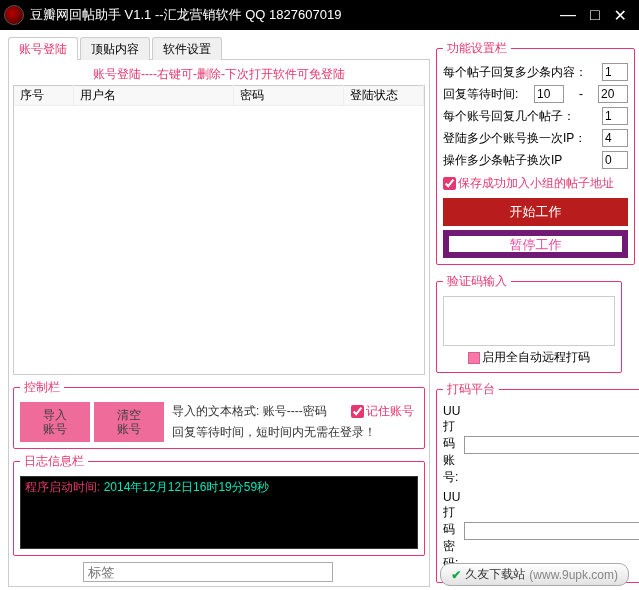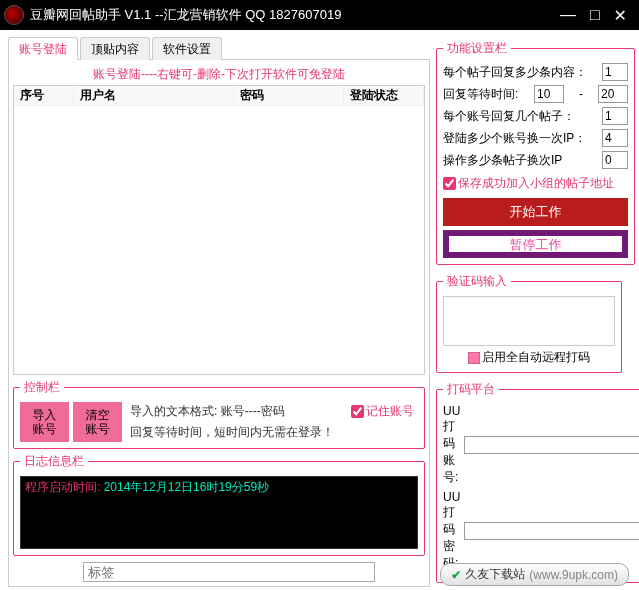--- a/index.html
+++ b/index.html
@@ -11,35 +11,35 @@
 .titlebar-btns span { cursor: pointer; }
 .main { display: flex; padding: 6px 8px 4px 8px; gap: 6px; }
 .left-col { width: 422px; }
 .right-col { width: 186px; display: flex; flex-direction: column; gap: 4px; }
 .tabs { display: flex; border-bottom: 1px solid #ccc; height: 24px; }
 .tab { padding: 3px 10px; border: 1px solid #ccc; border-bottom: none; background: #f0f0f0; margin-right: 2px; border-radius: 3px 3px 0 0; position: relative; top: 1px; cursor: pointer; }
 .tab.active { background: #fff; color: #e6376f; border-bottom: 1px solid #fff; }
 .tab-content { border: 1px solid #ccc; border-top: none; padding: 4px; }
 .hint-line { color: #e6376f; text-align: center; padding: 2px 0; font-size: 12px; }
 .table-wrap { border: 1px solid #ccc; height: 290px; background: #fff; }
-.table-head { display: flex; background: #f8f8f8; border-bottom: 1px solid #eee; height: 20px; align-items: center; font-weight: bold; }
+.table-head { display: flex; background: #f8f8f8; border-bottom: 1px solid #eee; height: 20px; align-items: center; }
 .th { padding: 2px 6px; border-right: 1px solid #eee; font-size: 12px; }
 .th1 { width: 60px; } .th2 { width: 160px; } .th3 { width: 110px; } .th4 { flex: 1; }
 fieldset { border: 1px solid #e6376f; border-radius: 2px; padding: 6px 6px; margin-top: 4px; }
 fieldset legend { color: #e6376f; font-size: 12px; padding: 0 4px; }
 .control-row { display: flex; align-items: center; gap: 4px; }
-.pink-btn { background: #ef6b99; color: #000000; border: none; width: 49px; height: 40px; font-size: 12px; cursor: pointer; line-height: 14px; }
+.pink-btn { background: #ef6b99; color: #404040; border: none; width: 70px; height: 40px; font-size: 12px; cursor: pointer; line-height: 14px; }
 .control-text { flex: 1; font-size: 12px; color: #333; padding: 0 4px; }
 .chk { display: inline-flex; align-items: center; gap: 2px; color: #e6376f; }
 .chk input { accent-color: #e6376f; }
 .log-box { background: #000; height: 73px; border: 1px solid #333; padding: 2px 4px; font-size: 12px; overflow: hidden; }
 .log-line1 { color: #e6376f; display: inline; }
 .log-line2 { color: #00e6b8; display: inline; }
 .tag-row { padding: 6px 0 0 70px; }
-.tag-input { width: 292px; height: 20px; border: 1px solid #aaa; padding: 0 4px; }
+.tag-input { width: 250px; height: 20px; border: 1px solid #aaa; padding: 0 4px; }
 .setting-row { display: flex; align-items: center; margin-bottom: 4px; gap: 15px; }
 .setting-row label { flex: 1; font-size: 12px; white-space: nowrap; }
 .num-input { width: 26px; height: 18px; border: 1px solid #999; text-align: left; padding: 0 2px; font-size: 12px; }
 .num-input.w { width: 30px; }
 .big-btn { width: 100%; height: 28px; background: #b91c1c; color: #fff; border: none; font-size: 13px; cursor: pointer; margin-top: 4px; }
 .big-btn.outline { background: #fff; color: #ec4899; border: 6px solid #701a75; }
 .captcha-box { border: 1px solid #ccc; height: 50px; background: #fff; margin-bottom: 3px; }
 .chk-orange { display: flex; align-items: center; justify-content: center; gap: 2px; }
 .chk-orange .box { width: 12px; height: 12px; background: #f7a; border: 1px solid #c68; }
 .coding-row { display: flex; align-items: center; gap: 4px; margin-bottom: 4px; }

